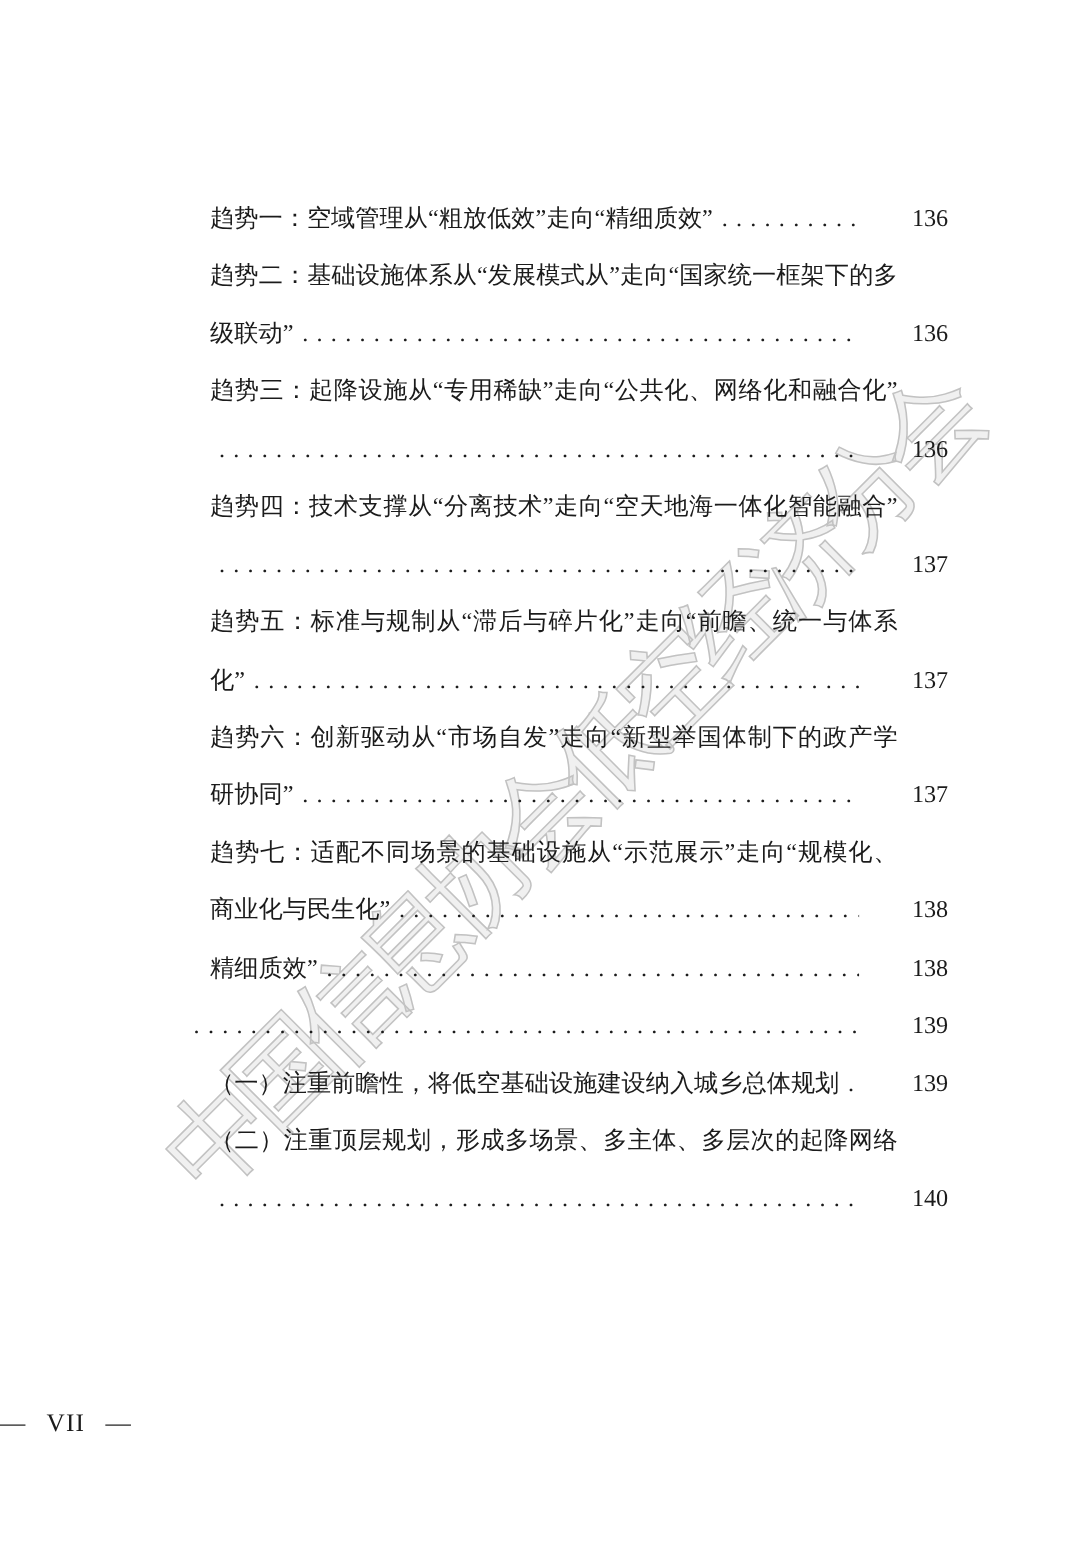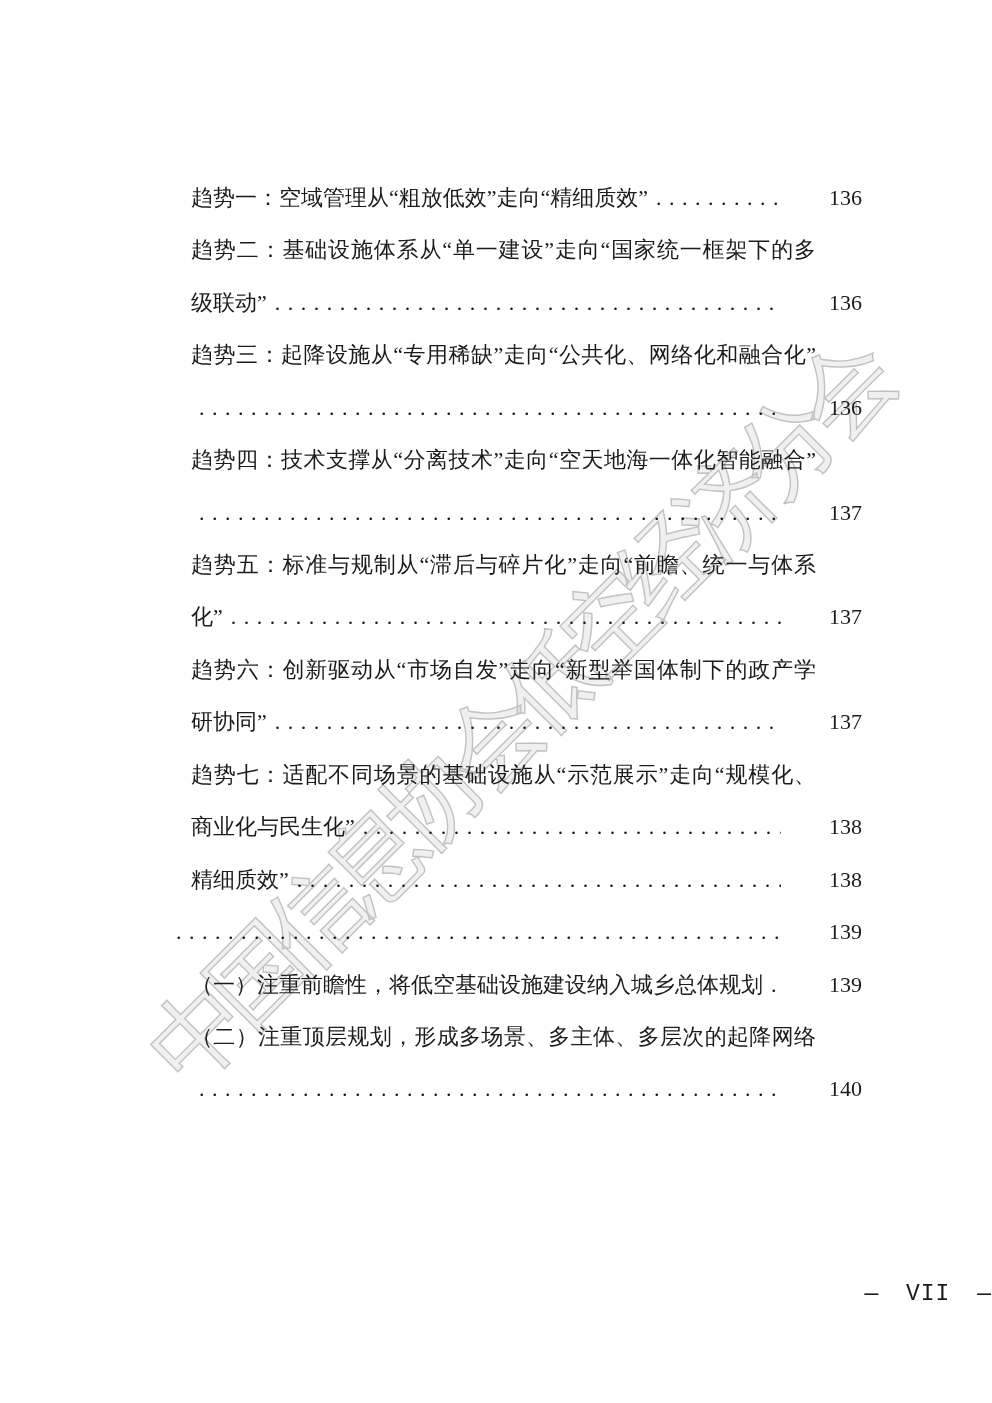--- a/index.html
+++ b/index.html
@@ -39,21 +39,21 @@
   
   .toc {
     position: absolute;
     left: 168px;
     top: 172px;
     width: 694px;
     z-index: 1;
   }
   .row {
     display: flex;
-    align-items: flex-end;
+    align-items: center;
     line-height: 52.45px;
     font-size: 22px;
     height: 52.45px;
   }
   .row.sub { padding-left: 23px; }
   .txt { white-space: nowrap; }
   .txt.fill {
     flex: 1;
     white-space: normal;
     overflow: hidden;
@@ -74,44 +74,43 @@
     font-family: "Liberation Serif", "DejaVu Serif", serif;
     margin-left: 46px;
   }
   .pg:empty, .txt:empty { padding: 0; }
   
   .footer {
     position: absolute;
     left: 0;
     right: 0;
     top: 1281px;
-    text-align: right;
+    text-align: left;
     font-size: 23px;
     letter-spacing: 1px;
     word-spacing: 12px;
     z-index: 1;
-    font-family: Liberation Mono, monospace;
   }
 </style>
 </head>
 <body>
 
 <div class="page">
 
   <div class="watermark">中国信息协会低空经济分会</div>
 
   <main class="toc" id="toc">
   <div class="row sub">
     <span class="txt">趋势一：空域管理从“粗放低效”走向“精细质效”</span>
     <span class="dots" aria-hidden="true">. . . . . . . . . . . . . . . . . . . . . . . . . . . . . . . . . . . . . . . . . . . . . . . . . . . . . . . . . . . . . . . . . . . . . . . . . . . . . . . . </span>
     <span class="pg">136</span>
   </div>
 
   <div class="row sub">
-    <span class="txt fill">趋势二：基础设施体系从“单一建设”走向“国家统一框架下的多</span>
+    <span class="txt fill">趋势二：基础设施体系从“发展模式从”走向“国家统一框架下的多</span>
 
     <span class="pg"></span>
   </div>
 
   <div class="row sub">
     <span class="txt">级联动”</span>
     <span class="dots" aria-hidden="true">. . . . . . . . . . . . . . . . . . . . . . . . . . . . . . . . . . . . . . . . . . . . . . . . . . . . . . . . . . . . . . . . . . . . . . . . . . . . . . . . </span>
     <span class="pg">136</span>
   </div>
 

